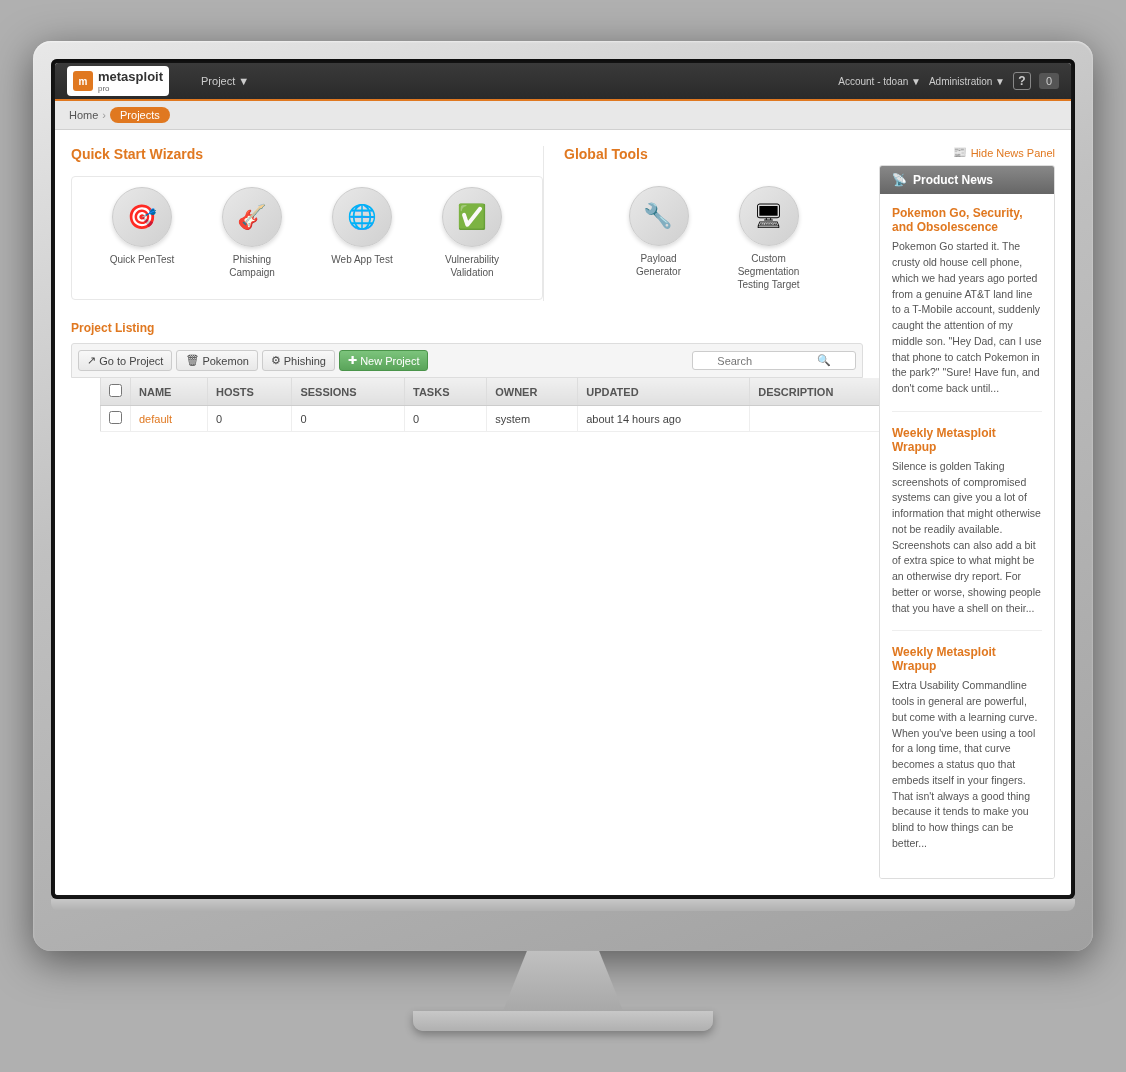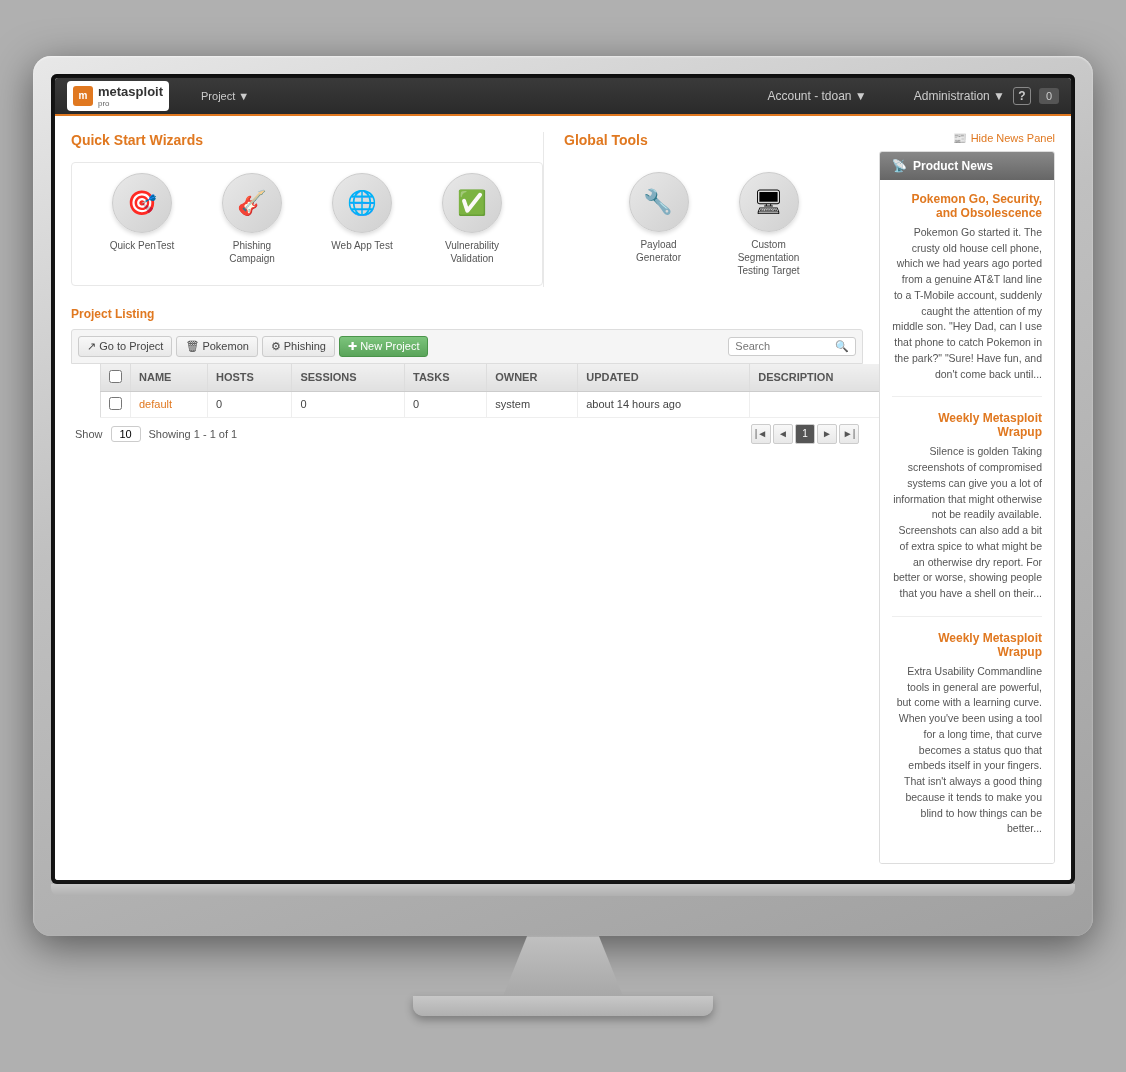--- a/index.html
+++ b/index.html
@@ -104,23 +104,22 @@
     .nav-spacer { flex: 1; }
 
     .nav-right {
       display: flex;
       align-items: center;
       gap: 8px;
     }
 
     .nav-account {
       color: #ccc;
-      font-size: 12px;
-      cursor: pointer;
-      margin-left: 39px;
+      font-size: 10px;
+      cursor: pointer;
     }
 
     .nav-help {
       color: #ccc;
       font-size: 12px;
       font-weight: bold;
       width: 18px;
       height: 18px;
       border: 1px solid #888;
       border-radius: 3px;
@@ -311,21 +310,21 @@
     }
 
     .toolbar-spacer { flex: 1; }
 
     .search-box {
       display: flex;
       align-items: center;
       border: 1px solid #ccc;
       border-radius: 3px;
       background: white;
-      padding: 2px 6px;
+      padding: 2px 24px;
       font-size: 11px;
     }
 
     .search-box input {
       border: none;
       outline: none;
       font-size: 11px;
       color: #999;
       width: 100px;
     }
@@ -419,21 +418,20 @@
       font-weight: bold;
       padding: 7px 12px;
       display: flex;
       align-items: center;
       gap: 6px;
     }
 
     .news-content {
       padding: 12px;
       background: white;
-      text-align: right;
     }
 
     .news-article {
       margin-bottom: 14px;
       padding-bottom: 14px;
       border-bottom: 1px solid #eee;
     }
 
     .news-article:last-child {
       border-bottom: none;
@@ -500,20 +498,25 @@
           <div class="nav-item">Project ▼</div>
           <div class="nav-spacer"></div>
           <div class="nav-right">
             <div class="nav-account">Account - tdoan ▼</div>
             <div class="nav-account">Administration ▼</div>
             <div class="nav-help">?</div>
             <div class="nav-badge">0</div>
           </div>
         </div>
 
+        <div class="breadcrumb-bar">
+          <span class="breadcrumb-home">Home</span>
+          <span class="breadcrumb-sep">›</span>
+          <span class="breadcrumb-current">Projects</span>
+        </div>
 
         <div class="main-content">
           <div class="left-panel">
 
             <div class="top-sections">
               <div class="quick-start-section">
                 <div class="section-title">Quick Start Wizards</div>
                 <div class="wizards-grid">
                   <div class="wizard-item">
                     <div class="wizard-icon">🎯</div>
@@ -604,32 +607,20 @@
                     <td>0</td>
                     <td>0</td>
                     <td>0</td>
                     <td>system</td>
                     <td>about 14 hours ago</td>
                     <td></td>
                   </tr>
                 </tbody>
               </table>
 
-              <div class="table-footer">
-                <span class="show-label">Show</span>
-                <input class="show-input" type="text" value="10" style="">
-                <span>Showing 1 - 1 of 1</span>
-                <div class="pagination">
-                  <button class="page-btn">|◄</button>
-                  <button class="page-btn">◄</button>
-                  <button class="page-btn active">1</button>
-                  <button class="page-btn">►</button>
-                  <button class="page-btn">►|</button>
-                </div>
-              </div>
             </div>
           </div>
 
           <div class="right-panel">
             <div style="display:flex; justify-content:flex-end; margin-bottom:6px;">
               <span class="hide-panel-link">
                 <span>📰</span>
                 <span>Hide News Panel</span>
               </span>
             </div>

